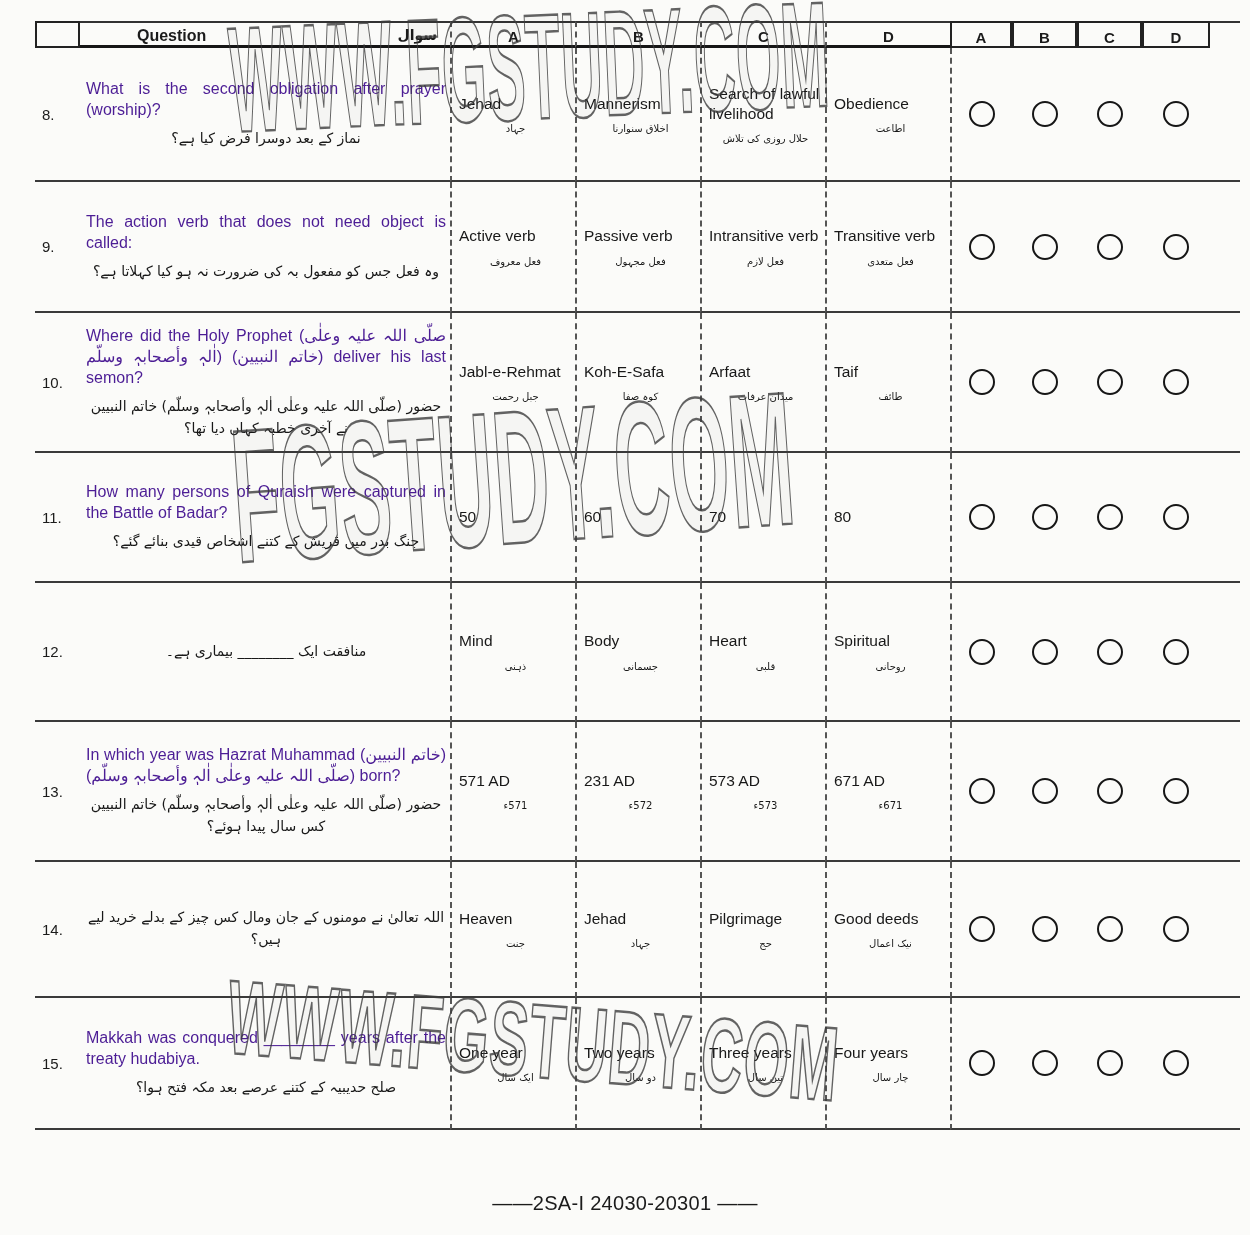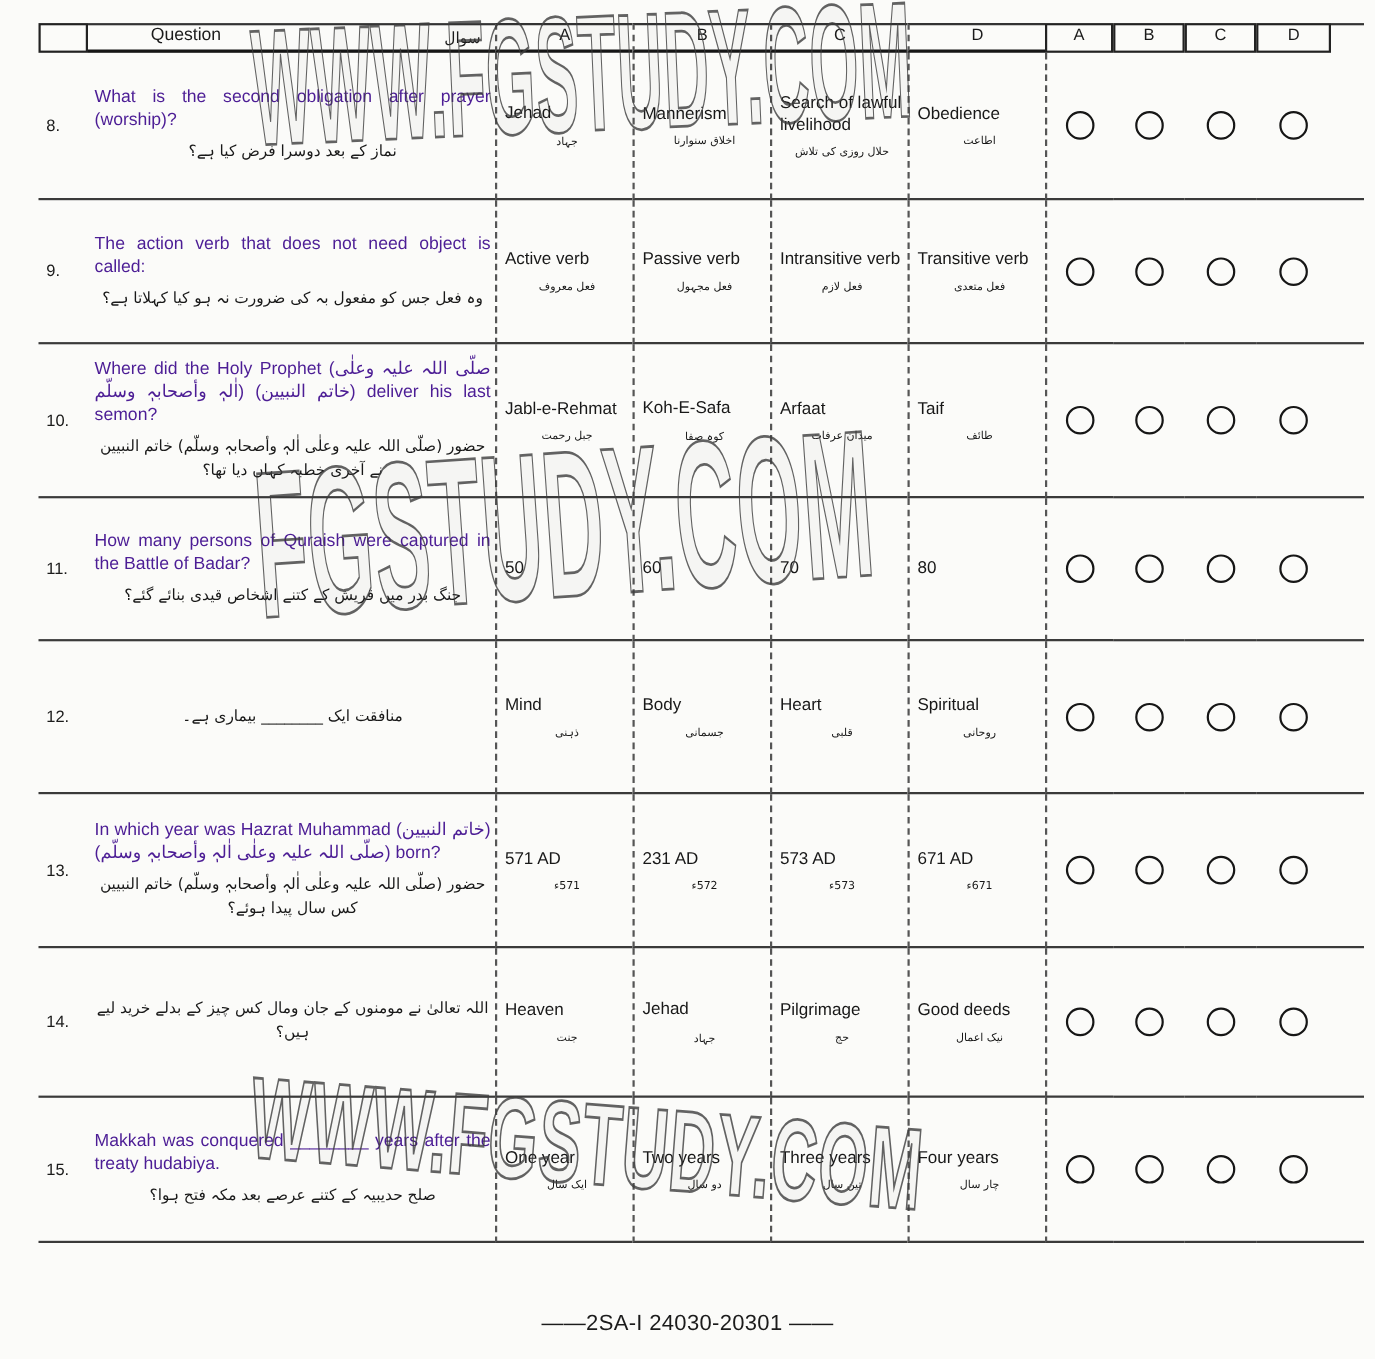--- a/index.html
+++ b/index.html
@@ -16,21 +16,21 @@
   
   .grid {
     position:absolute; left:35px; top:21px; width:1205px;
     display:grid;
     grid-template-columns:45px 370px 125px 125px 125px 125px 62px 65px 65px 68px 30px;
     grid-template-rows:27px 134px 131px 140px 130px 139px 140px 136px 132px;
   }
   .grid > div { overflow:hidden; }
 
   
-  .hc { font-weight:normal; font-size:15px; display:flex; align-items:flex-start; background:transparent; }
+  .hc { font-weight:bold; font-size:15px; display:flex; align-items:flex-end; background:transparent; }
   .h-num { border:2.5px solid #222; }
   .h-q   { border-top:2px solid #333; border-bottom:3px solid #161616; padding-left:57px; position:relative; font-size:16px; }
   .h-q .ur-hdr { position:absolute; right:13px; top:4px; font-size:14px; font-family:"DejaVu Sans", sans-serif; }
   .h-opt { border-top:2px solid #333; border-bottom:3px solid #161616; border-left:2px dashed #555; justify-content:center; }
   .h-bub { border:2px solid #222; justify-content:center; }
   .h-fill{ border-top:2px solid #333; }
 
   
   .cell { border-bottom:2px solid #3a3a3a; }
   .num-cell { display:flex; align-items:center; padding-left:7px; font-size:15px; }

